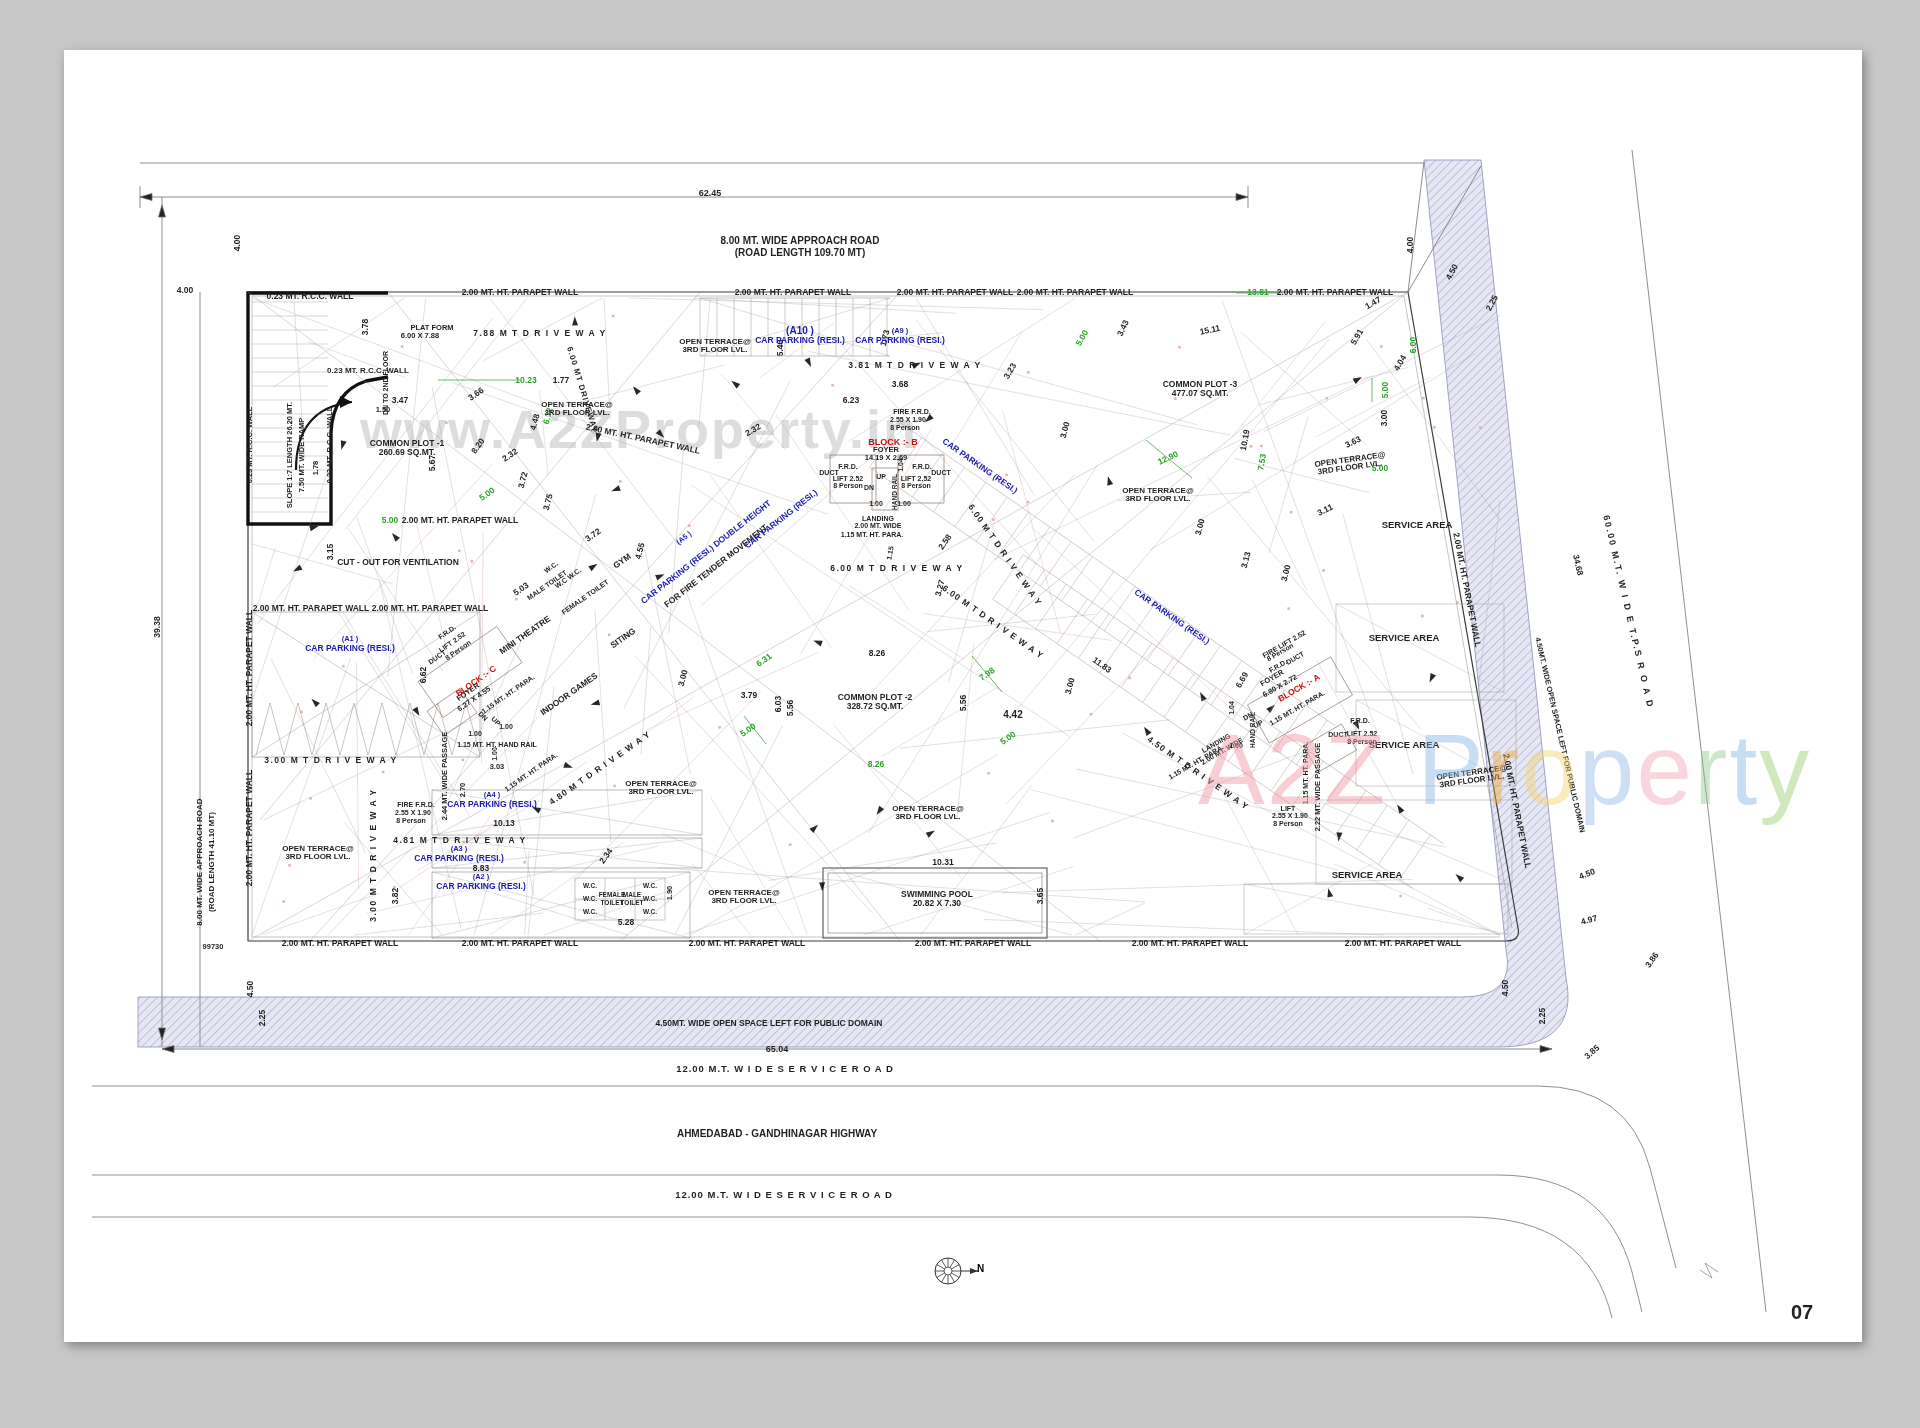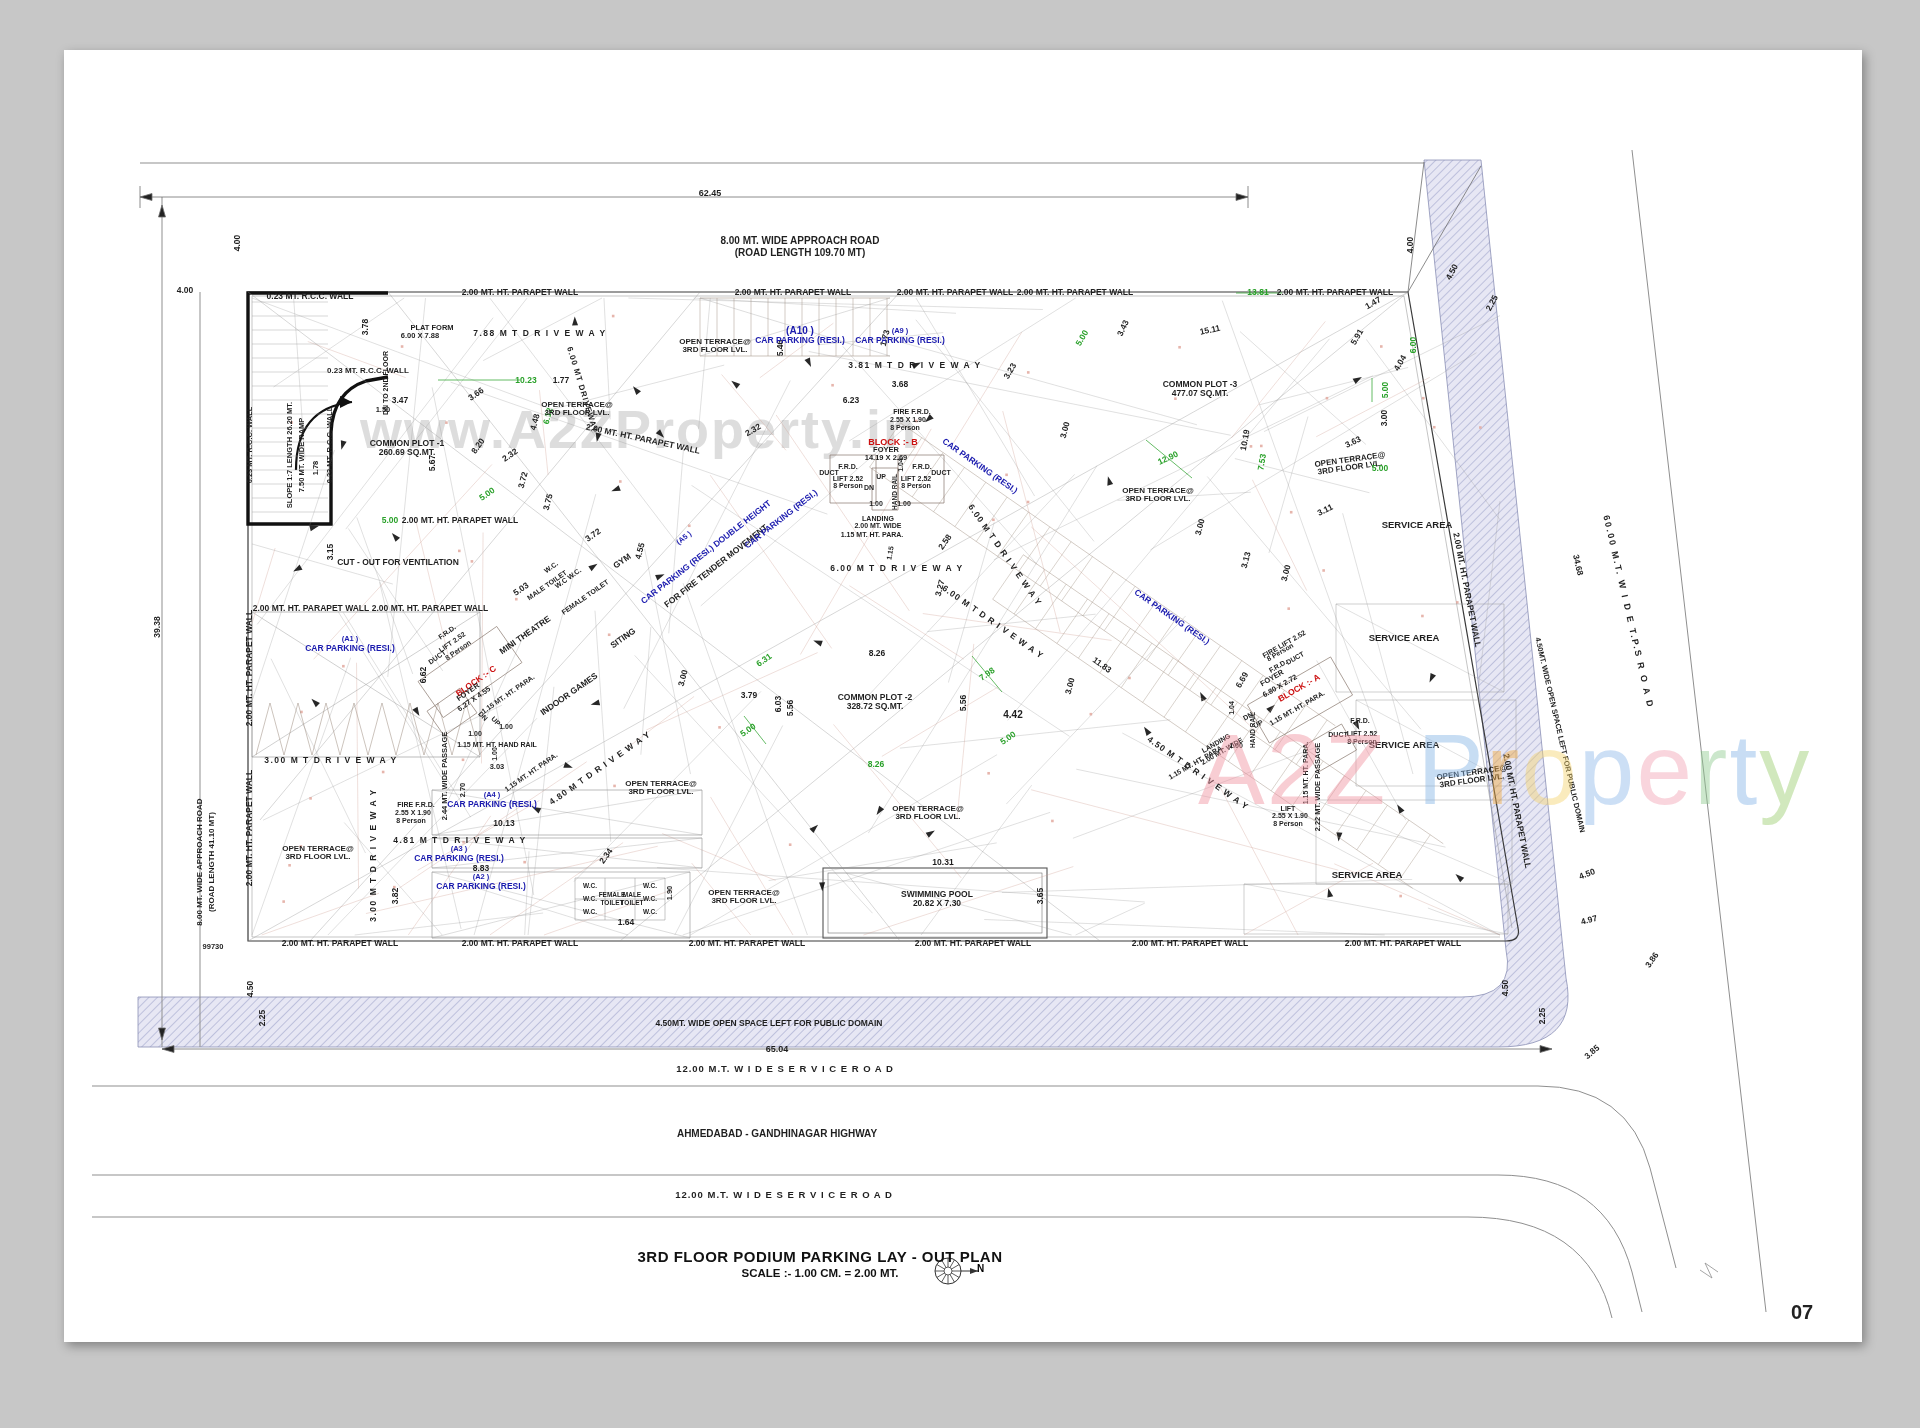--- a/index.html
+++ b/index.html
@@ -707,21 +707,21 @@
       <div class="lbl" style="left: 650px; top: 886px; font-size: 6.5px; transform: translate(-50%, -50%) rotate(0deg);">W.C.</div>
       <div class="lbl" style="left: 612px; top: 895px; font-size: 6.5px; transform: translate(-50%, -50%) rotate(0deg);">FEMALE</div>
       <div class="lbl" style="left: 632px; top: 895px; font-size: 6.5px; transform: translate(-50%, -50%) rotate(0deg);">MALE</div>
       <div class="lbl" style="left: 612px; top: 903px; font-size: 6.5px; transform: translate(-50%, -50%) rotate(0deg);">TOILET</div>
       <div class="lbl" style="left: 632px; top: 903px; font-size: 6.5px; transform: translate(-50%, -50%) rotate(0deg);">TOILET</div>
       <div class="lbl" style="left: 590px; top: 899px; font-size: 6.5px; transform: translate(-50%, -50%) rotate(0deg);">W.C.</div>
       <div class="lbl" style="left: 650px; top: 899px; font-size: 6.5px; transform: translate(-50%, -50%) rotate(0deg);">W.C.</div>
       <div class="lbl" style="left: 590px; top: 912px; font-size: 6.5px; transform: translate(-50%, -50%) rotate(0deg);">W.C.</div>
       <div class="lbl" style="left: 650px; top: 912px; font-size: 6.5px; transform: translate(-50%, -50%) rotate(0deg);">W.C.</div>
       <div class="lbl" style="left: 670px; top: 893px; font-size: 7.5px; transform: translate(-50%, -50%) rotate(-90deg);">1.90</div>
-      <div class="lbl" style="left: 626px; top: 922px; font-size: 8.5px; transform: translate(-50%, -50%) rotate(0deg);">1.64</div>
+      <div class="lbl" style="left: 626px; top: 922px; font-size: 8.5px; transform: translate(-50%, -50%) rotate(0deg);">5.28</div>
       <div class="lbl" style="left: 340px; top: 943px; font-size: 8.5px; transform: translate(-50%, -50%) rotate(0deg);">2.00 MT. HT. PARAPET WALL</div>
       <div class="lbl" style="left: 520px; top: 943px; font-size: 8.5px; transform: translate(-50%, -50%) rotate(0deg);">2.00 MT. HT. PARAPET WALL</div>
       <div class="lbl" style="left: 747px; top: 943px; font-size: 8.5px; transform: translate(-50%, -50%) rotate(0deg);">2.00 MT. HT. PARAPET WALL</div>
       <div class="lbl" style="left: 973px; top: 943px; font-size: 8.5px; transform: translate(-50%, -50%) rotate(0deg);">2.00 MT. HT. PARAPET WALL</div>
       <div class="lbl" style="left: 1190px; top: 943px; font-size: 8.5px; transform: translate(-50%, -50%) rotate(0deg);">2.00 MT. HT. PARAPET WALL</div>
       <div class="lbl" style="left: 1403px; top: 943px; font-size: 8.5px; transform: translate(-50%, -50%) rotate(0deg);">2.00 MT. HT. PARAPET WALL</div>
       <div class="lbl" style="left: 157px; top: 627px; font-size: 8.5px; transform: translate(-50%, -50%) rotate(-90deg);">39.38</div>
       <div class="lbl" style="left: 200px; top: 862px; font-size: 8px; transform: translate(-50%, -50%) rotate(-90deg);">8.00 MT. WIDE APPROACH ROAD</div>
       <div class="lbl" style="left: 212px; top: 862px; font-size: 8px; transform: translate(-50%, -50%) rotate(-90deg);">(ROAD LENGTH 41.10 MT)</div>
       <div class="lbl" style="left: 213px; top: 947px; font-size: 7.5px; transform: translate(-50%, -50%) rotate(0deg);">99730</div>
@@ -774,20 +774,16 @@
       <div class="lbl" style="left: 777px; top: 1134px; font-size: 10px; transform: translate(-50%, -50%) rotate(0deg);">AHMEDABAD - GANDHINAGAR HIGHWAY</div>
       <div class="lbl" style="left: 784px; top: 1195px; font-size: 9.5px; letter-spacing: 1px; transform: translate(-50%, -50%) rotate(0deg);">12.00   M.T.   W I D E  S E R V I C E   R O A D</div>
       <div class="lbl b" style="left: 684px; top: 538px; font-size: 7.5px; transform: translate(-50%, -50%) rotate(-38deg);">(A5 )</div>
       <div class="lbl b" style="left: 706px; top: 552px; font-size: 8.5px; transform: translate(-50%, -50%) rotate(-38deg);">CAR PARKING (RESI.) DOUBLE HEIGHT</div>
       <div class="lbl" style="left: 716px; top: 566px; font-size: 8.5px; transform: translate(-50%, -50%) rotate(-38deg);">FOR FIRE TENDER MOVEMENT</div>
       <div class="lbl b" style="left: 781px; top: 519px; font-size: 8.5px; transform: translate(-50%, -50%) rotate(-38deg);">CAR PARKING (RESI.)</div>
     </div>
 
   <div id="brand"><span style="color: rgb(240, 145, 159);">A</span><span style="color: rgb(240, 145, 159);">2</span><span style="color: rgb(240, 145, 159);">Z</span><span style="color: rgb(255, 255, 255);"> </span><span style="color: rgb(133, 181, 230);">P</span><span style="color: rgb(242, 169, 60);">r</span><span style="color: rgb(244, 211, 110);">o</span><span style="color: rgb(143, 185, 234);">p</span><span style="color: rgb(242, 164, 180);">e</span><span style="color: rgb(143, 203, 143);">r</span><span style="color: rgb(134, 182, 232);">t</span><span style="color: rgb(155, 205, 110);">y</span></div>
 
-  <div id="title-block">
-    <div id="plan-title">3RD FLOOR PODIUM PARKING  LAY - OUT PLAN</div>
-    <div id="plan-scale">SCALE :- 1.00 CM. = 2.00 MT.</div>
-  </div>
   <span id="north-label">N</span>
 
   <div id="page-number">07</div>
 </div>
 
 </body></html>

